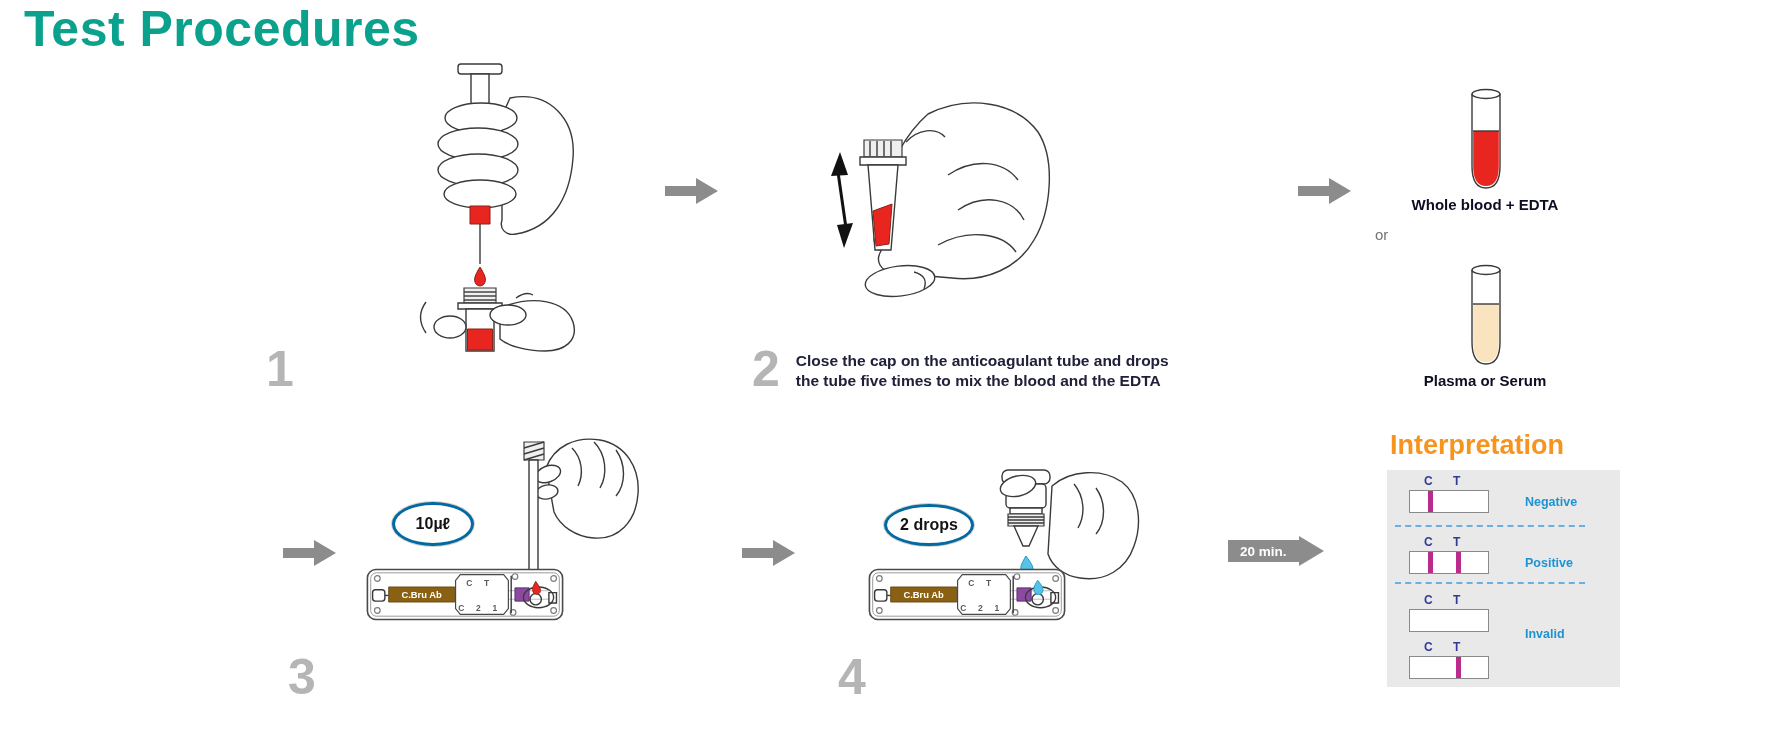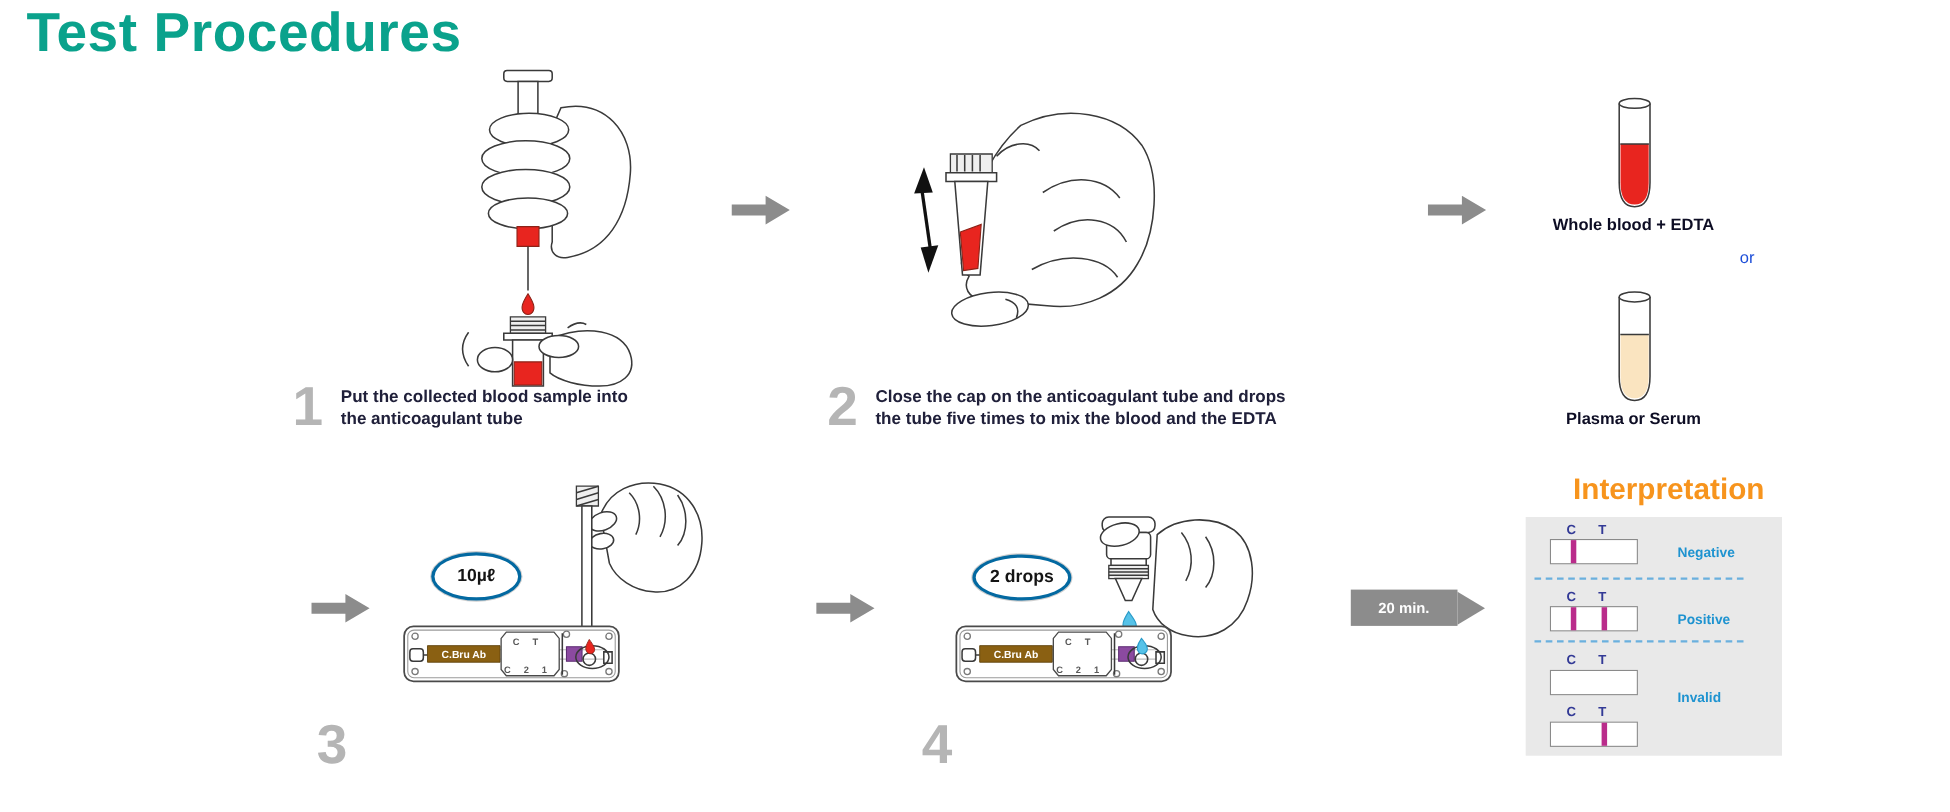--- a/index.html
+++ b/index.html
@@ -26,38 +26,38 @@
   .art path,.art rect,.art ellipse,.art circle,.art line,.art polygon{vector-effect:non-scaling-stroke;}
   .ln{fill:none;stroke:#3a3a3a;stroke-width:1.4;}
   .skin{fill:#ffffff;stroke:#3a3a3a;stroke-width:1.4;}
   .fill-red{fill:var(--blood_red);stroke:#8c2318;stroke-width:1;}
   .fill-plasma{fill:var(--plasma_beige);stroke:none;}
   .hatch{fill:#efefef;stroke:#3a3a3a;stroke-width:1.2;}
 
   
   .spec-label{position:absolute;left:1375px;width:220px;text-align:center;
               font-size:15px;font-weight:800;color:#0d0d24;}
-  .or-label{position:absolute;left:1375px;width:220px;text-align:right;
-            font-size:15px;font-weight:400;color:#1d4ed8;}
+  .or-label{position:absolute;left:1375px;width:220px;text-align:left;
+            font-size:15px;font-weight:400;color:#737373;}
 
   
   .badge{position:absolute;border:3px solid #0369a1;border-radius:50%;background:#fff;
          display:flex;align-items:center;justify-content:center;
          font-weight:800;font-size:16px;color:#141414;box-shadow:0 0 0 1px #cfcfcf;}
 
   
   .timer{position:absolute;display:flex;align-items:center;}
   .timer-rect{background:var(--arrow_gray);color:#fff;font-weight:700;font-size:13.5px;
-              height:33px;display:flex;align-items:center;padding:0 25px;}
+              height:22px;display:flex;align-items:center;padding:0 12px;}
   .timer-head{width:0;height:0;border-top:15px solid transparent;
               border-bottom:15px solid transparent;border-left:25px solid var(--arrow_gray);}
 
   
   .interp-heading{position:absolute;left:1390px;top:430px;font-size:27px;font-weight:800;
-                  color:var(--heading_orange);margin-left:40px;}
+                  color:var(--heading_orange);}
   .interp-panel{position:absolute;left:1387px;top:470px;width:233px;height:217px;
                 background:var(--panel_gray);}
   .strip{position:absolute;left:22px;width:78px;height:21px;background:#fff;
          border:1px solid #8a8a8a;}
   .tline{position:absolute;top:0;width:5px;height:100%;background:var(--line_magenta);}
   .tline.c{left:18px;} .tline.t{left:46px;}
   .strip-letters{position:absolute;left:22px;width:78px;height:13px;}
   .strip-letters span{position:absolute;font-size:12px;font-weight:700;color:var(--letters_navy);}
   .strip-letters .lc{left:15px;} .strip-letters .lt{left:44px;}
   .result-label{position:absolute;left:138px;width:88px;font-size:12.5px;font-weight:800;
@@ -143,21 +143,20 @@
 
   <g>
     <line x1="50" y1="92" x2="58" y2="148" stroke="#111" stroke-width="3"></line>
     <polygon points="43,96 52,72 60,95" fill="#111"></polygon>
     <polygon points="49,145 65,143 56,168" fill="#111"></polygon>
   </g>
 </svg>
 
 <div class="caption" style="left:266px;top:348px">
   <div class="step-num">1</div>
-  <div class="step-text" style="width:285px">Put the collected blood sample into the anticoagulant tube</div>
 </div>
 
 <div class="caption" style="left:752px;top:348px">
   <div class="step-num">2</div>
   <div class="step-text" style="width:400px">Close the cap on the anticoagulant tube and drops the tube five times to mix the blood and the EDTA</div>
 </div>
 
 <div class="flow-arrow" style="left:1298px;top:176px">
   <svg width="54" height="30" viewBox="0 0 54 30">
       <polygon points="0,10 31,10 31,2 53,15 31,28 31,20 0,20"></polygon>

